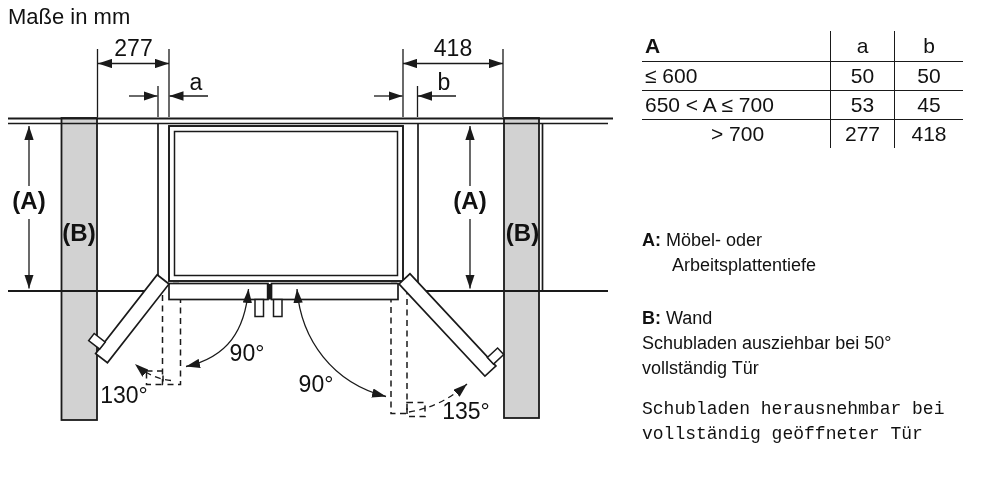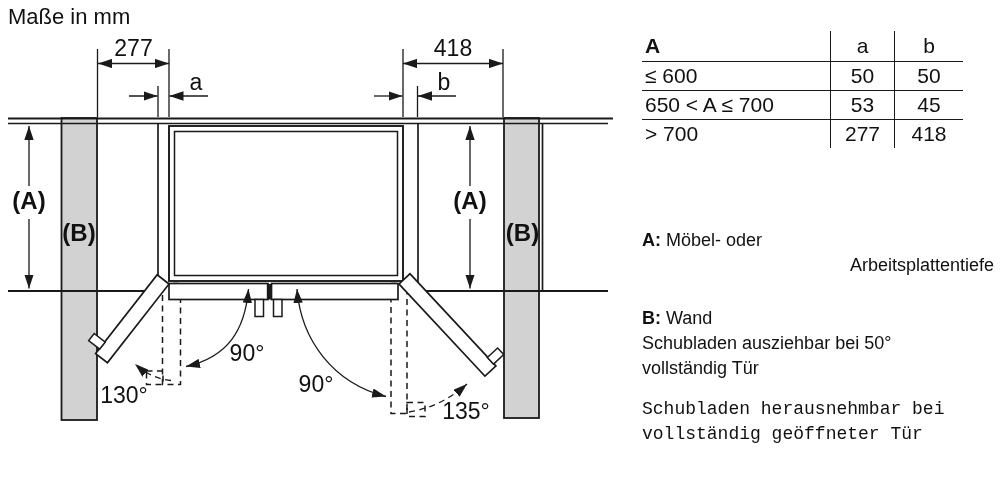--- a/index.html
+++ b/index.html
@@ -1,20 +1,20 @@
 <!DOCTYPE html>
 <html style="--line: #1a1a1a; --wall-fill: #d2d2d2; --text: #111111; --bg: #ffffff;"><head>
 <meta charset="utf-8">
 <style>
   :root{
     --line:#1a1a1a; --wall-fill:#d2d2d2; --text:#111111; --bg:#ffffff;
   }
   html,body{margin:0;padding:0;background:var(--bg);}
   #page{position:relative;width:1000px;height:500px;background:var(--bg);overflow:hidden;
-        font-family:"Liberation Sans", sans-serif;color:var(--text);border-radius:7px;}
+        font-family:"Liberation Sans", sans-serif;color:var(--text);}
   #title{position:absolute;left:8px;top:4px;font-size:22px;line-height:26px;}
   #drawing{position:absolute;left:0;top:0;}
   
   .ln{stroke:var(--line);fill:none;}
   .w19{stroke-width:1.9px;} .w17{stroke-width:1.7px;} .w15{stroke-width:1.5px;} .w13{stroke-width:1.3px;} .w2{stroke-width:2px;}
   .wall{fill:var(--wall-fill);stroke:var(--line);stroke-width:1.8px;}
   .white{fill:#ffffff;}
   .blackfill{fill:var(--line);stroke:none;}
   .dash{stroke-dasharray:6 4.5;}
   .arwfill{fill:var(--line);}
@@ -22,26 +22,26 @@
   .svgtxt.big{font-size:24px;font-weight:bold;}
   
   #spec-table{position:absolute;left:642px;top:31px;border-collapse:collapse;table-layout:fixed;}
   #spec-table th,#spec-table td{font-size:21px;font-weight:normal;text-align:center;vertical-align:middle;
       height:28px;padding:0;border-bottom:1.5px solid var(--line);}
   #spec-table th{height:30px;}
   #spec-table .c1{width:185px;text-align:left;padding-left:3px;}
   #spec-table .c2{width:63px;} #spec-table .c3{width:68px;}
   #spec-table .c2,#spec-table .c3{border-left:1.5px solid var(--line);}
   #spec-table th.c1{font-weight:bold;}
-  #spec-table tr:last-child td{border-bottom:none;}
+  #spec-table tr:last-child td{border-bottom:none;text-align:center;}
   
   .legend{position:absolute;left:642px;width:352px;font-size:18px;line-height:25px;}
   #legend-a{top:228px;} #legend-b{top:300px;margin-top:6px;} #legend-note{top:397px;font-family:Liberation Mono, monospace;}
   .key{font-weight:bold;}
-  .indent{margin-left:30px;text-align:right;}
+  .indent{margin-left:30px;}
 </style>
 </head>
 <body>
 
 <div id="page">
 
   <div id="title">Maße in mm</div>
 
   <svg id="drawing" width="630" height="470" viewBox="0 0 630 470" xmlns="http://www.w3.org/2000/svg">
     <defs>

